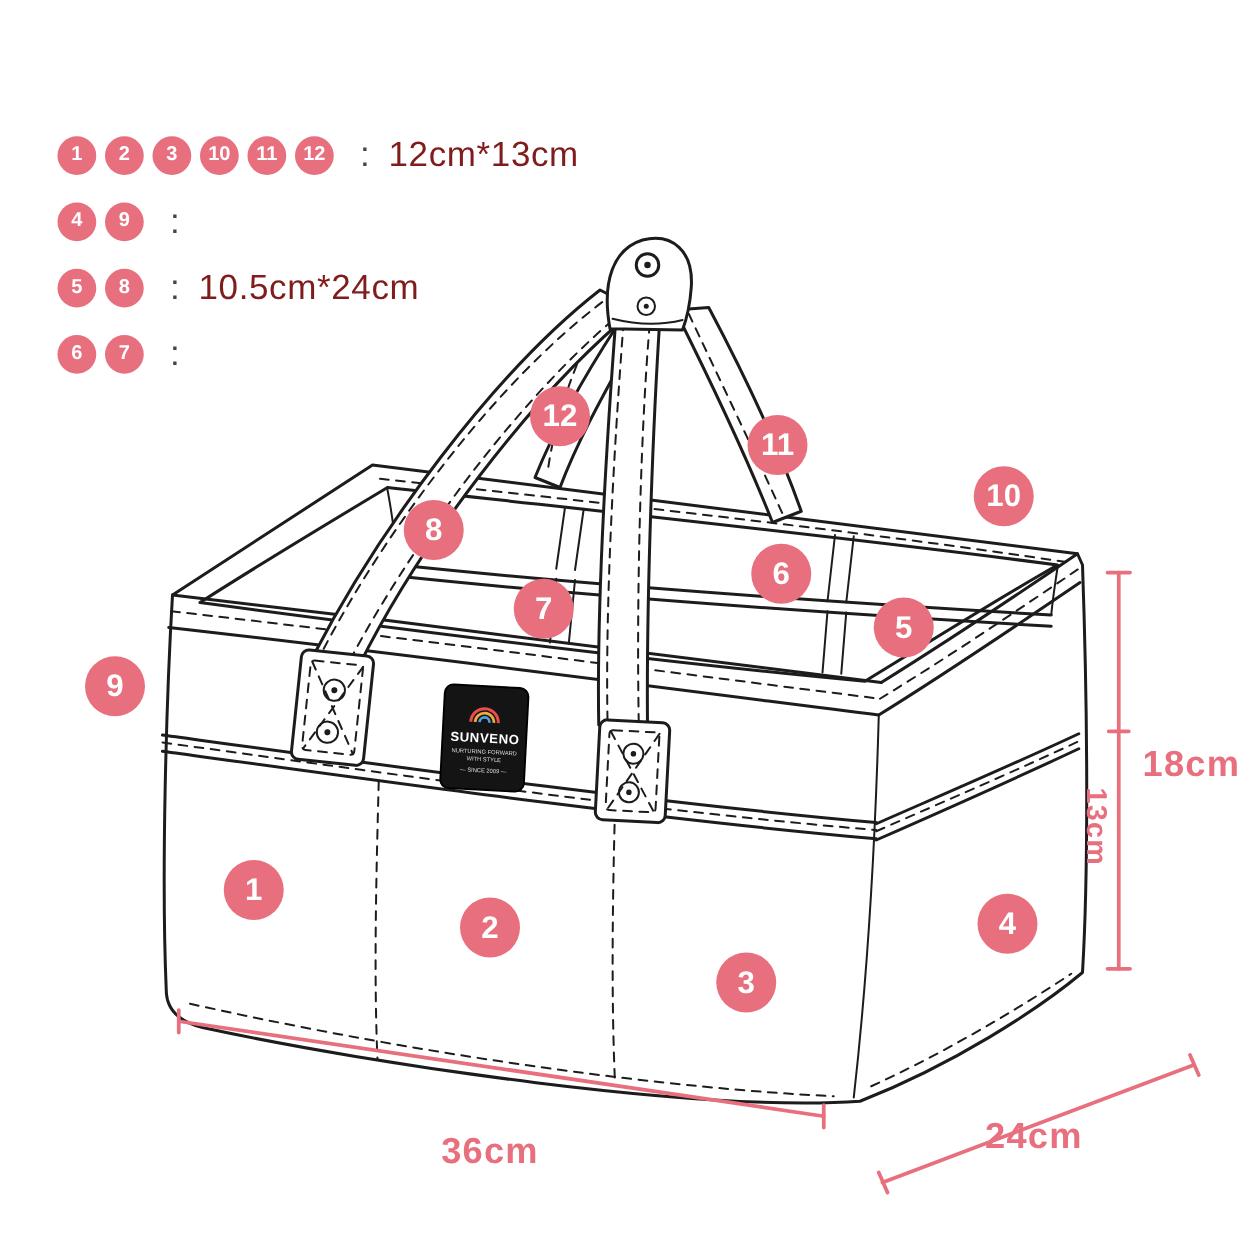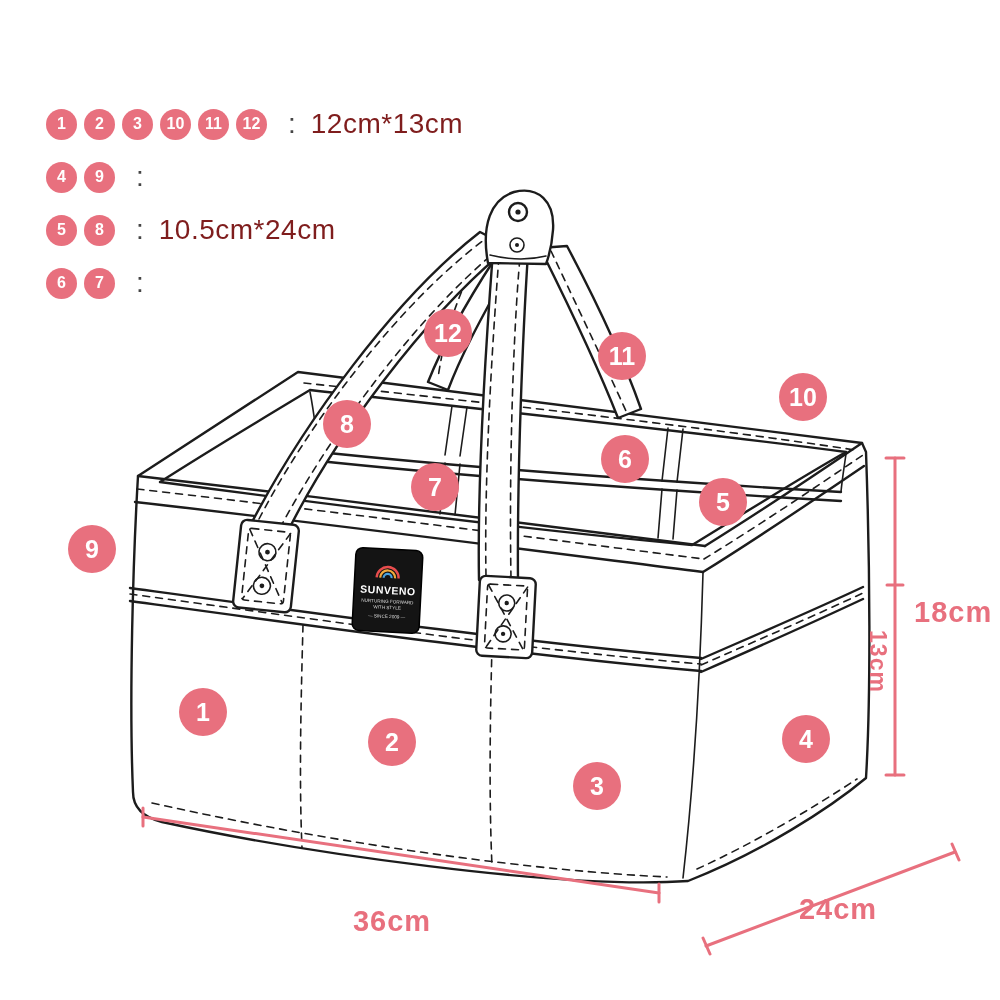--- a/index.html
+++ b/index.html
@@ -27,21 +27,21 @@
   .b12{left:424px;top:309px}.b11{left:598px;top:332px}.b10{left:779px;top:373px}
   .b8{left:323px;top:400px}.b6{left:601px;top:435px}.b7{left:411px;top:463px}
   .b5{left:699px;top:478px}.b9{left:68px;top:525px}
   .b1{left:179px;top:688px}.b2{left:368px;top:718px}.b3{left:573px;top:762px}.b4{left:782px;top:715px}
 
   
   .dim{position:absolute;color:var(--pink);font-size:29px;font-weight:bold;letter-spacing:1px;}
   .dim-18{left:914px;top:596px;}
   .dim-13{left:842px;top:648px;width:70px;text-align:center;font-size:23px;transform:rotate(90deg);}
   .dim-36{left:342px;top:865px;width:100px;text-align:center;margin-top:40px;}
-  .dim-24{left:788px;top:893px;width:100px;text-align:center;}
+  .dim-24{left:788px;top:893px;width:100px;}
 </style>
 </head>
 <body>
 
 <div class="stage">
 
   <svg width="1000" height="1000" viewBox="0 0 1000 1000">
 
     <g>
       <path class="lnw" d="M138,476 L298,372 L862,443 L866,452

